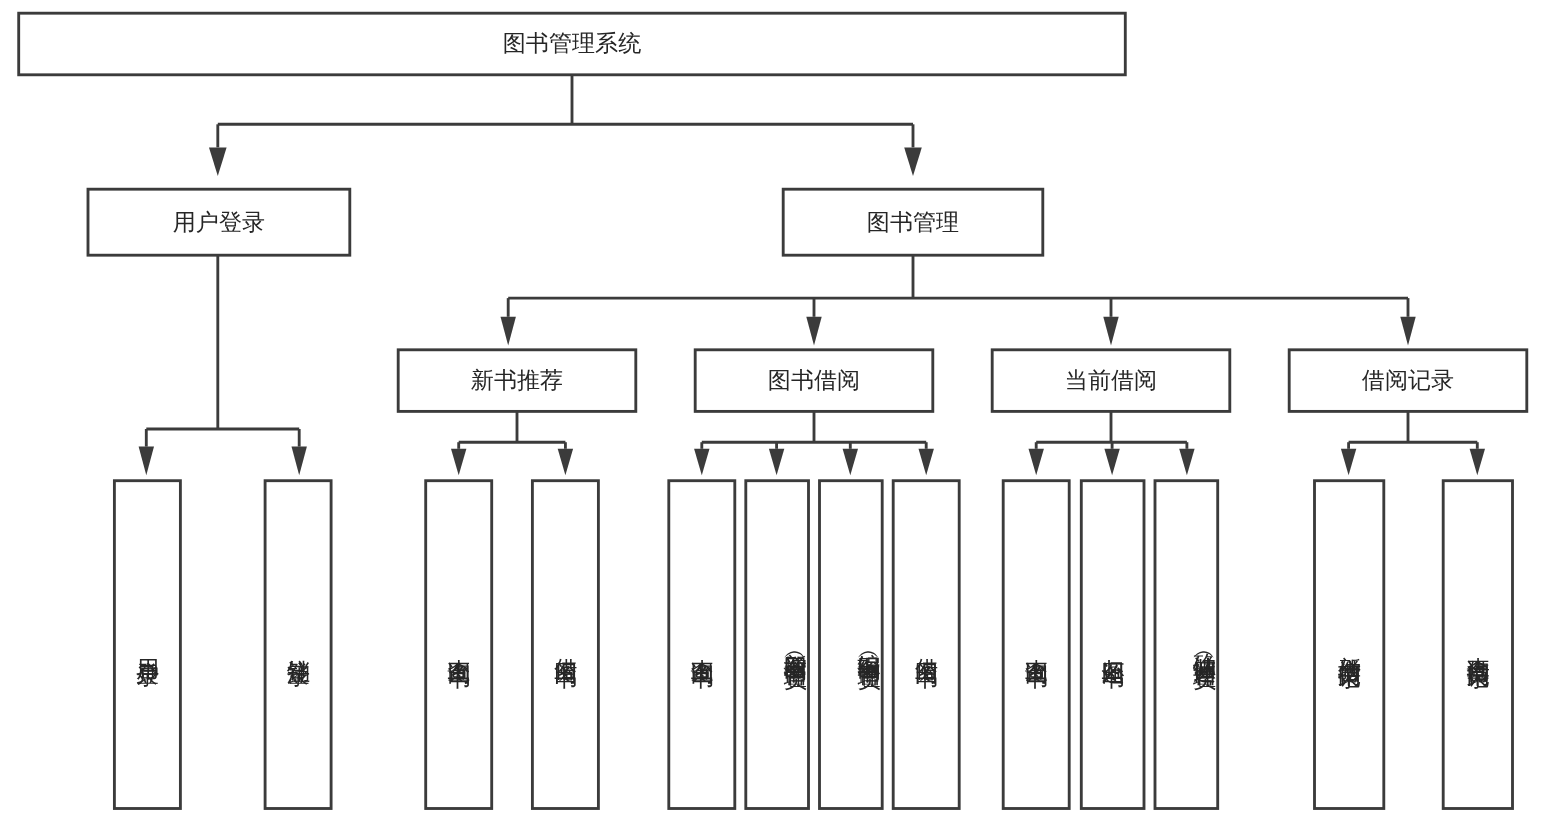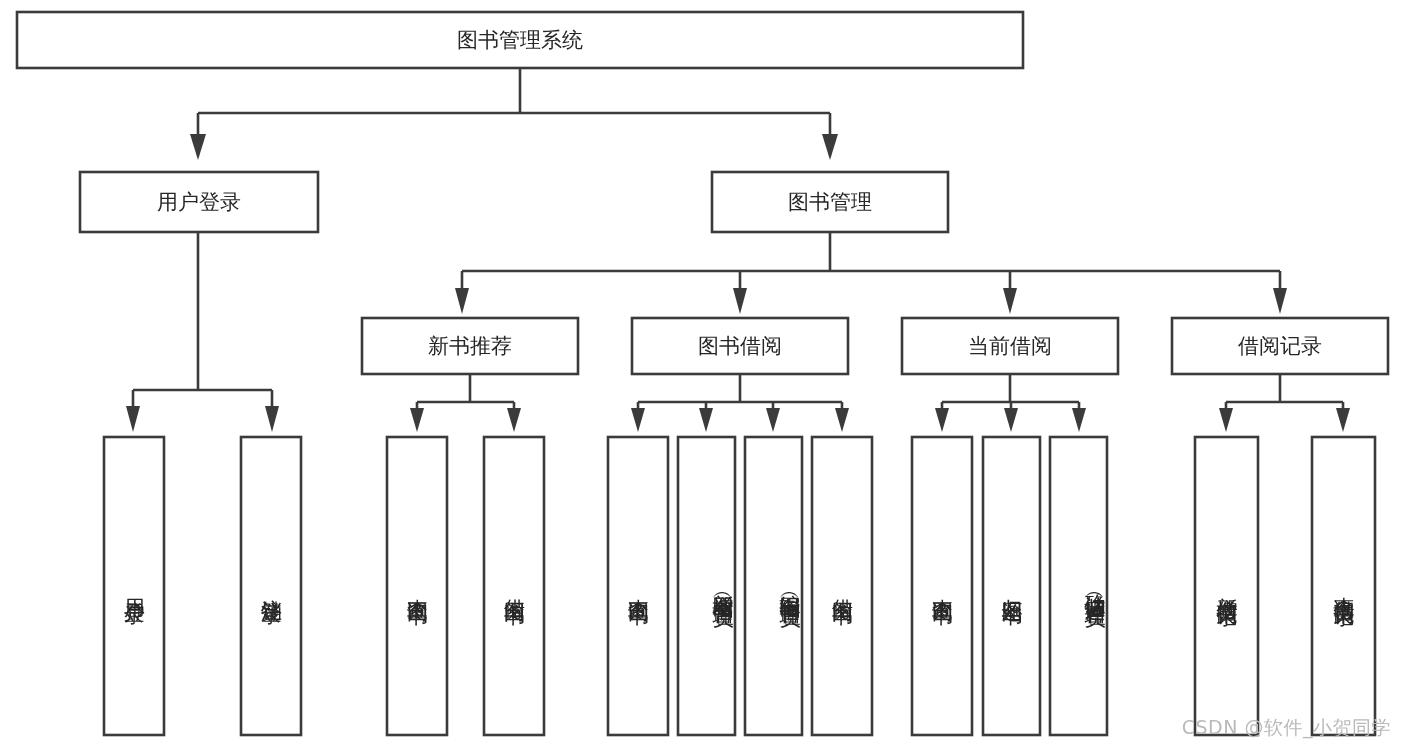--- a/index.html
+++ b/index.html
@@ -200,14 +200,13 @@
   <div class="node-label-v" style="left:608px; top:437px; width:60px; height:298px; display:flex; align-items:center; justify-content:center;">查询图书</div>
   <div class="node-label-v" style="left:678px; top:441px; width:57px; height:290px; display:flex; align-items:flex-start; justify-content:center;">新增图书（管理员）</div>
   <div class="node-label-v" style="left:745px; top:441px; width:57px; height:290px; display:flex; align-items:flex-start; justify-content:center;">编辑图书（管理员）</div>
   <div class="node-label-v" style="left:812px; top:437px; width:60px; height:298px; display:flex; align-items:center; justify-content:center;">借阅图书</div>
   <div class="node-label-v" style="left:912px; top:437px; width:60px; height:298px; display:flex; align-items:center; justify-content:center;">查询图书</div>
   <div class="node-label-v" style="left:983px; top:437px; width:57px; height:298px; display:flex; align-items:center; justify-content:center;">归还图书</div>
   <div class="node-label-v" style="left:1050px; top:441px; width:57px; height:290px; display:flex; align-items:flex-start; justify-content:center;">确认归还（管理员）</div>
   <div class="node-label-v" style="left:1195px; top:437px; width:63px; height:298px; display:flex; align-items:center; justify-content:center;">新增借阅记录</div>
   <div class="node-label-v" style="left:1312px; top:437px; width:63px; height:298px; display:flex; align-items:center; justify-content:center;">查询借阅记录</div>
 
-  <div class="watermark">CSDN @软件_小贺同学</div>
 </div>
 
 </body></html>

